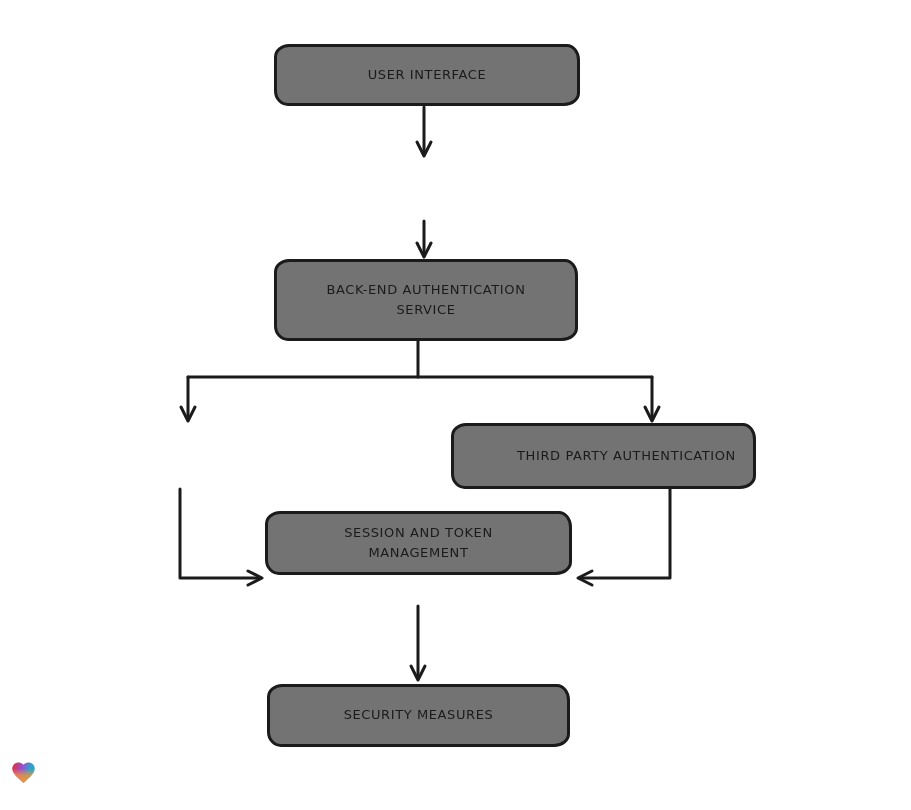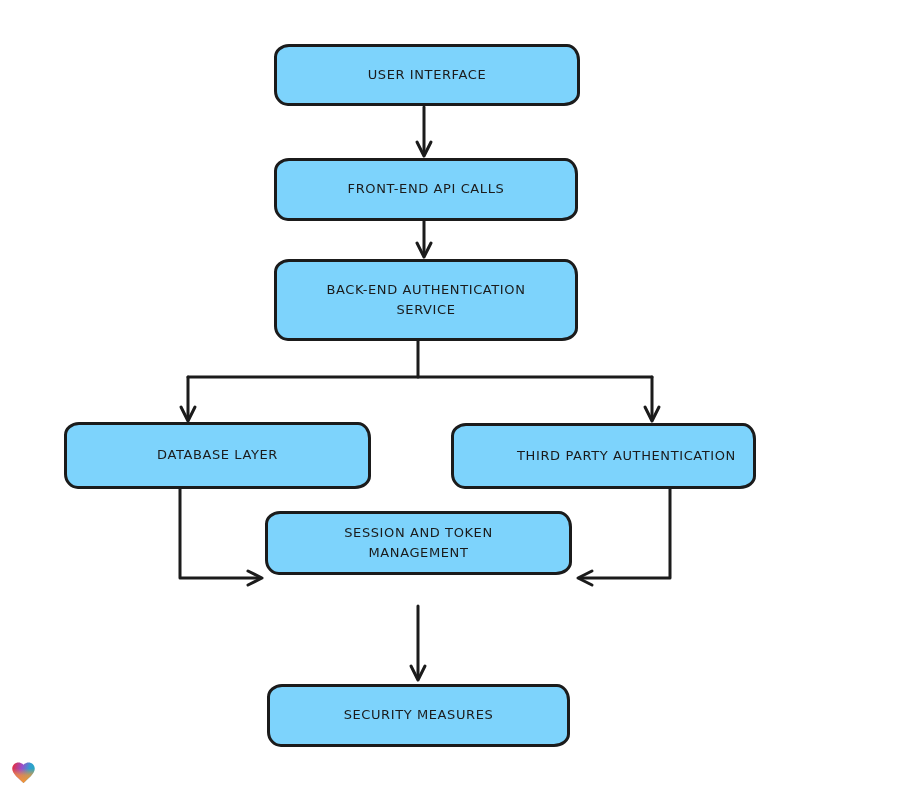--- a/index.html
+++ b/index.html
@@ -26,21 +26,21 @@
   .edges polyline, .edges path {
     fill: none;
     stroke: #1b1b1b;
     stroke-width: 3;
     stroke-linecap: round;
     stroke-linejoin: round;
   }
   .node {
     position: absolute;
     box-sizing: border-box;
-    background: #7dd3fc;
+    background: #737373;
     border: 3.4px solid #1b1b1b;
     border-radius: 15px 13px 16px 14px / 13px 16px 13px 15px;
     display: flex;
     align-items: center;
     justify-content: center;
     text-align: center;
     color: #1b1b1b;
     font-size: 13px;
     letter-spacing: 0.6px;
     line-height: 1.55;
@@ -103,31 +103,25 @@
     <g>
       <polyline points="418,606 418,678"></polyline>
       <polyline points="411,666 418,680 425,666"></polyline>
     </g>
   </svg>
 
   <div class="node n1">
     <span class="lbl">USER INTERFACE</span>
   </div>
 
-  <div class="node n2">
-    <span class="lbl">FRONT-END API CALLS</span>
-  </div>
 
   <div class="node n3">
     <span class="lbl">BACK-END AUTHENTICATION SERVICE</span>
   </div>
 
-  <div class="node n4">
-    <span class="lbl">DATABASE LAYER</span>
-  </div>
 
   <div class="node n5">
     <span class="lbl">THIRD PARTY AUTHENTICATION</span>
   </div>
 
   <div class="node n6">
     <span class="lbl">SESSION AND TOKEN MANAGEMENT</span>
   </div>
 
   <div class="node n7">

